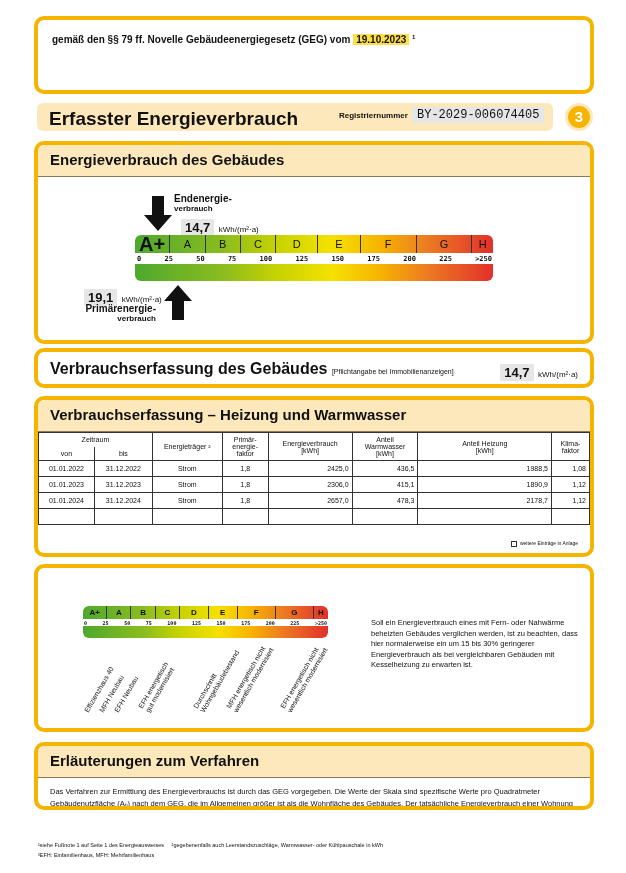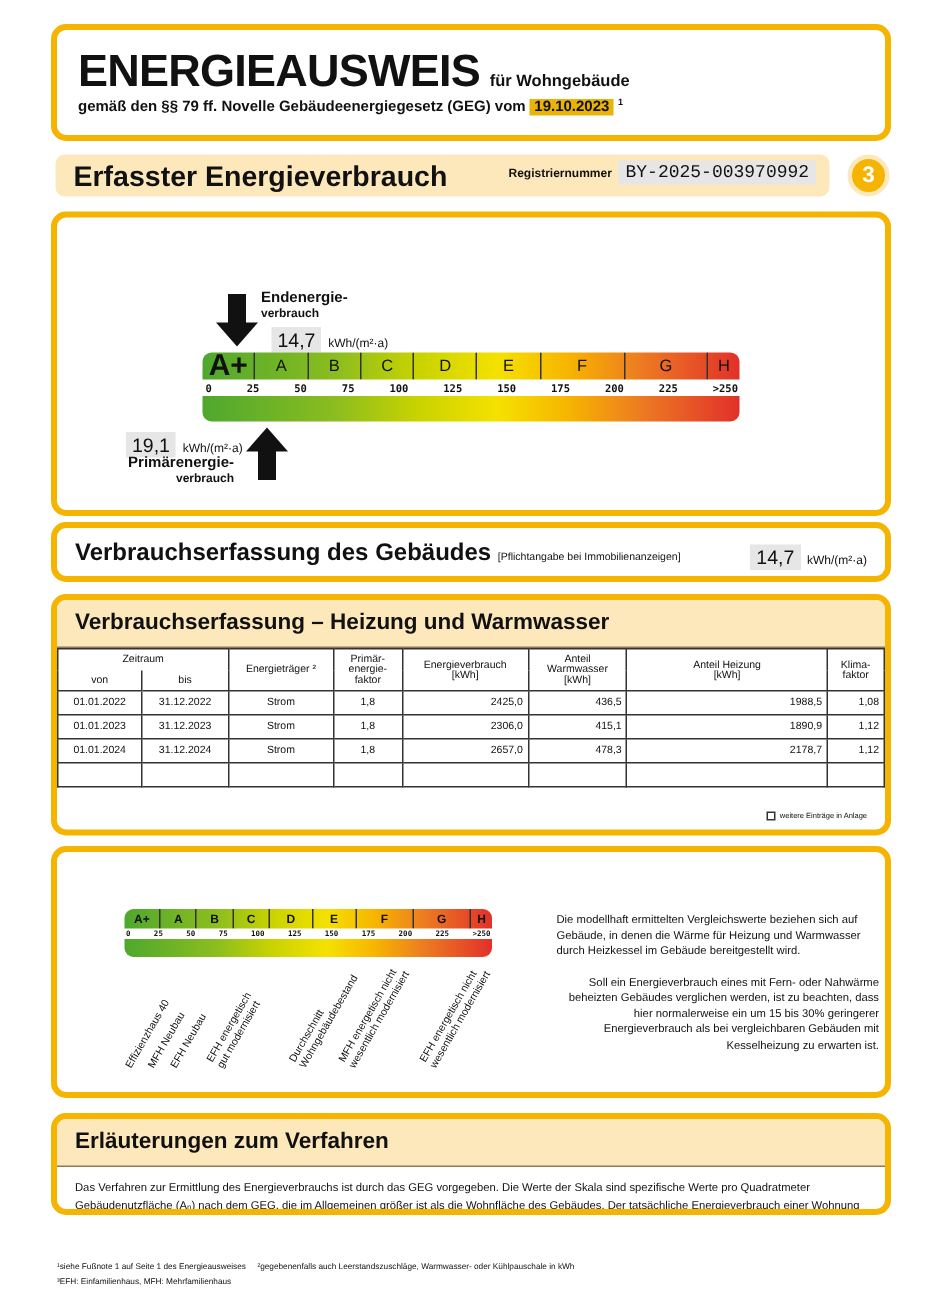--- a/index.html
+++ b/index.html
@@ -4,35 +4,35 @@
 <style>
   * { box-sizing: border-box; margin: 0; padding: 0; }
   body { width: 626px; height: 873px; background: #fff; font-family: "Liberation Sans", "DejaVu Sans", sans-serif; color: #111; position: relative; overflow: hidden; }
   .box { position: absolute; left: 34px; width: 560px; border: 4px solid #f5b400; border-radius: 10px; background: #fff; overflow: hidden; }
   .sec-head { background: #fde8bb; border-bottom: 1px solid #8a7a5a; padding: 6px 12px; font-weight: bold; font-size: 15px; height: 32px; }
   
   #hdr { top: 16px; height: 78px; padding: 12px 14px; }
   .big-title { font-size: 30px; font-weight: bold; letter-spacing: -0.5px; line-height: 32px; }
   .big-sub { font-size: 11px; font-weight: bold; margin-left: 2px; }
   .gemass { font-size: 10px; font-weight: bold; margin-top: 2px; }
-  .gray { background: #eab308; padding: 0 3px; }
+  .gray { background: #fde047; padding: 0 3px; }
   sup { font-size: 6px; }
   #regbar { position: absolute; top: 103px; left: 37px; width: 516px; height: 28px; background: #fde8bb; border-radius: 6px; padding: 5px 12px; }
   #regbar .t { font-size: 19px; font-weight: bold; }
   #regbar .rl { position: absolute; left: 302px; top: 8px; font-size: 8px; font-weight: bold; }
   #regbar .rv { position: absolute; left: 375px; top: 4px; font-family: "Liberation Mono", monospace; font-size: 12px; background: #e6e6e6; padding: 1px 5px; }
   #pagenum { position: absolute; left: 565px; top: 103px; width: 28px; height: 28px; border-radius: 50%; background: #f5b400; border: 3px solid #fde8bb; color: #fff; font-weight: bold; font-size: 15px; text-align: center; line-height: 22px; }
   
   #energy { top: 141px; height: 203px; }
   .scale { position: absolute; display: flex; border-radius: 6px 6px 0 0; overflow: hidden; background: linear-gradient(90deg,#4ea82e 0%,#8cbd1f 25%,#c8d300 40%,#f5e100 55%,#f7b500 68%,#ec7a22 82%,#e2302a 100%); }
   .scale .c { border-right: 1px solid #333; text-align: center; font-size: 11px; }
   .scale .c:last-child { border-right: none; }
   .ticks { position: absolute; display: flex; justify-content: space-between; font-size: 7px; font-weight: bold; font-family: "DejaVu Sans Mono", monospace; }
   .grad { position: absolute; border-radius: 0 0 6px 6px; background: linear-gradient(90deg,#4ea82e 0%,#8cbd1f 25%,#c8d300 40%,#f5e100 55%,#f7b500 68%,#ec7a22 82%,#e2302a 100%); }
-  .val { background: #e6e6e6; font-weight: normal; font-size: 13px; padding: 1px 4px; }
+  .val { background: #e6e6e6; font-weight: bold; font-size: 13px; padding: 1px 4px; }
   .unit { font-size: 8px; }
   
   #endline { top: 348px; height: 40px; padding: 8px 12px; }
   #endline .t { font-size: 16px; font-weight: bold; }
   #endline .n { font-size: 7px; }
   #endline .r { position: absolute; right: 12px; top: 11px; }
   
   #verb { top: 396px; height: 161px; }
   table { border-collapse: collapse; width: 100%; font-size: 7px; }
   td, th { border: 1px solid #333; text-align: center; font-weight: normal; padding: 1px 3px; height: 16px; }
@@ -47,37 +47,36 @@
   .rot { position: absolute; font-size: 7px; transform: rotate(-60deg); transform-origin: left bottom; white-space: nowrap; line-height: 8px; }
   
   #erl { top: 742px; height: 68px; }
   .erltxt { padding: 8px 12px; font-size: 7.5px; line-height: 11.5px; }
   .foot { position: absolute; left: 38px; font-size: 5.5px; }
 </style>
 </head>
 <body>
 
 <div class="box" id="hdr">
-  <div><span class="big-title">ENERGIEAUSWEIS</span>
-  <span class="big-sub">für Wohngebäude</span></div>
   <div class="gemass">
     <span>gemäß den §§ 79 ff. Novelle Gebäudeenergiegesetz (GEG) vom</span>
     <span class="gray">19.10.2023</span>
     <sup>1</sup>
   </div>
 </div>
 
 <div id="regbar">
   <span class="t">Erfasster Energieverbrauch</span>
   <span class="rl">Registriernummer</span>
-  <span class="rv">BY-2025-003970992</span>
+  <span class="rv">BY-2029-006074405</span>
 </div>
 <div id="pagenum">3</div>
 
 <div class="box" id="energy">
+  <div class="sec-head">Energieverbrauch des Gebäudes</div>
 
   <div style="position:absolute;left:114px;top:51px;width:12px;height:22px;background:#111;"></div>
   <div style="position:absolute;left:106px;top:70px;border-left:14px solid transparent;border-right:14px solid transparent;border-top:16px solid #111;"></div>
   <div style="position:absolute;left:136px;top:49px;font-size:10px;font-weight:bold;line-height:10px;">
     <div>Endenergie-</div>
     <div style="font-size:8px;">verbrauch</div>
   </div>
   <div style="position:absolute;left:143px;top:73px;">
     <span class="val">14,7</span>
     <span class="unit">kWh/(m²·a)</span>
@@ -271,22 +270,21 @@
       <div class="rot" style="left: 201px; top: 130px;">
         <div>MFH energetisch nicht</div>
         <div>wesentlich modernisiert</div>
       </div>
       <div class="rot" style="left: 255px; top: 130px;">
         <div>EFH energetisch nicht</div>
         <div>wesentlich modernisiert</div>
       </div>
     </div>
   <div class="ptext">
-    <p>Die modellhaft ermittelten Vergleichswerte beziehen sich auf Gebäude, in denen die Wärme für Heizung und Warmwasser durch Heizkessel im Gebäude bereitgestellt wird.</p>
-    <p style="margin-top:10px;text-align:right;">Soll ein Energieverbrauch eines mit Fern- oder Nahwärme beheizten Gebäudes verglichen werden, ist zu beachten, dass hier normalerweise ein um 15 bis 30% geringerer Energieverbrauch als bei vergleichbaren Gebäuden mit Kesselheizung zu erwarten ist.</p>
+    <p style="margin-top:10px;">Soll ein Energieverbrauch eines mit Fern- oder Nahwärme beheizten Gebäudes verglichen werden, ist zu beachten, dass hier normalerweise ein um 15 bis 30% geringerer Energieverbrauch als bei vergleichbaren Gebäuden mit Kesselheizung zu erwarten ist.</p>
   </div>
 </div>
 
 <div class="box" id="erl">
   <div class="sec-head">Erläuterungen zum Verfahren</div>
   <div class="erltxt">Das Verfahren zur Ermittlung des Energieverbrauchs ist durch das GEG vorgegeben. Die Werte der Skala sind spezifische Werte pro Quadratmeter Gebäudenutzfläche (Aₙ) nach dem GEG, die im Allgemeinen größer ist als die Wohnfläche des Gebäudes. Der tatsächliche Energieverbrauch einer Wohnung oder eines Gebäudes weicht insbesondere wegen des Witterungseinflusses und sich ändernden Nutzerverhaltens vom angegebenen Energieverbrauch ab.</div>
 </div>
 
 <div class="foot" style="top:842px;">
   <span>¹siehe Fußnote 1 auf Seite 1 des Energieausweises</span>&nbsp;&nbsp;&nbsp;&nbsp;&nbsp;<span>²gegebenenfalls auch Leerstandszuschläge, Warmwasser- oder Kühlpauschale in kWh</span>

